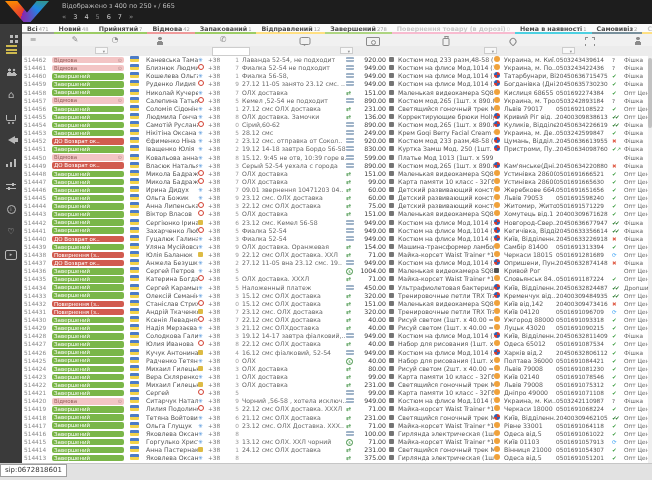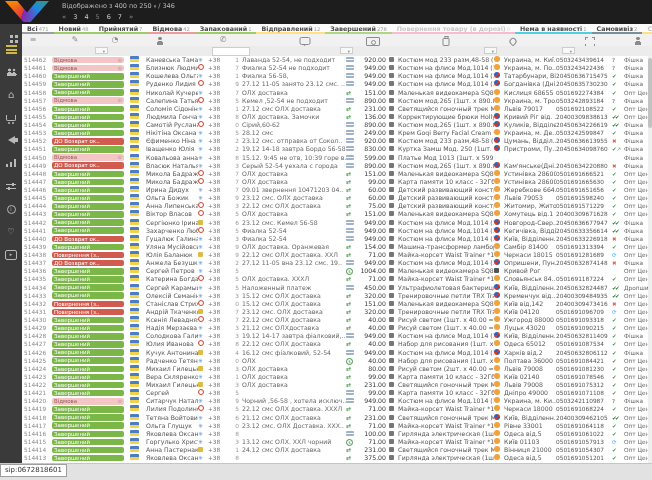--- a/index.html
+++ b/index.html
@@ -113,21 +113,21 @@
   
   .statusbar{position:absolute;left:0;top:463px;width:652px;height:17px;background:#e2e2e2;border-top:1px solid #c6c6c6;box-sizing:border-box;}
   .sip{position:absolute;left:0;bottom:3px;height:11px;background:#fff;border:1px solid #9e9e9e;font-size:7px;line-height:11px;padding:0 4px;color:#333;}
 </style>
 </head>
 <body>
 
 <div class="topbar">
   <div class="logo"></div>
   <div class="showing">
-    <span>Відображено з 400 по 250</span><span class="caret">▾</span><span>/ 346</span>
+    <span>Відображено з 400 по 250</span><span class="caret">▾</span><span>/ 665</span>
   </div>
   <div class="pager">
       <span class="nav">«</span>
       <span class="pg">3</span>
       <span class="pg">4</span>
       <span class="pg cur">5</span>
       <span class="pg">6</span>
       <span class="pg">7</span>
       <span class="nav">»</span>
     </div>

